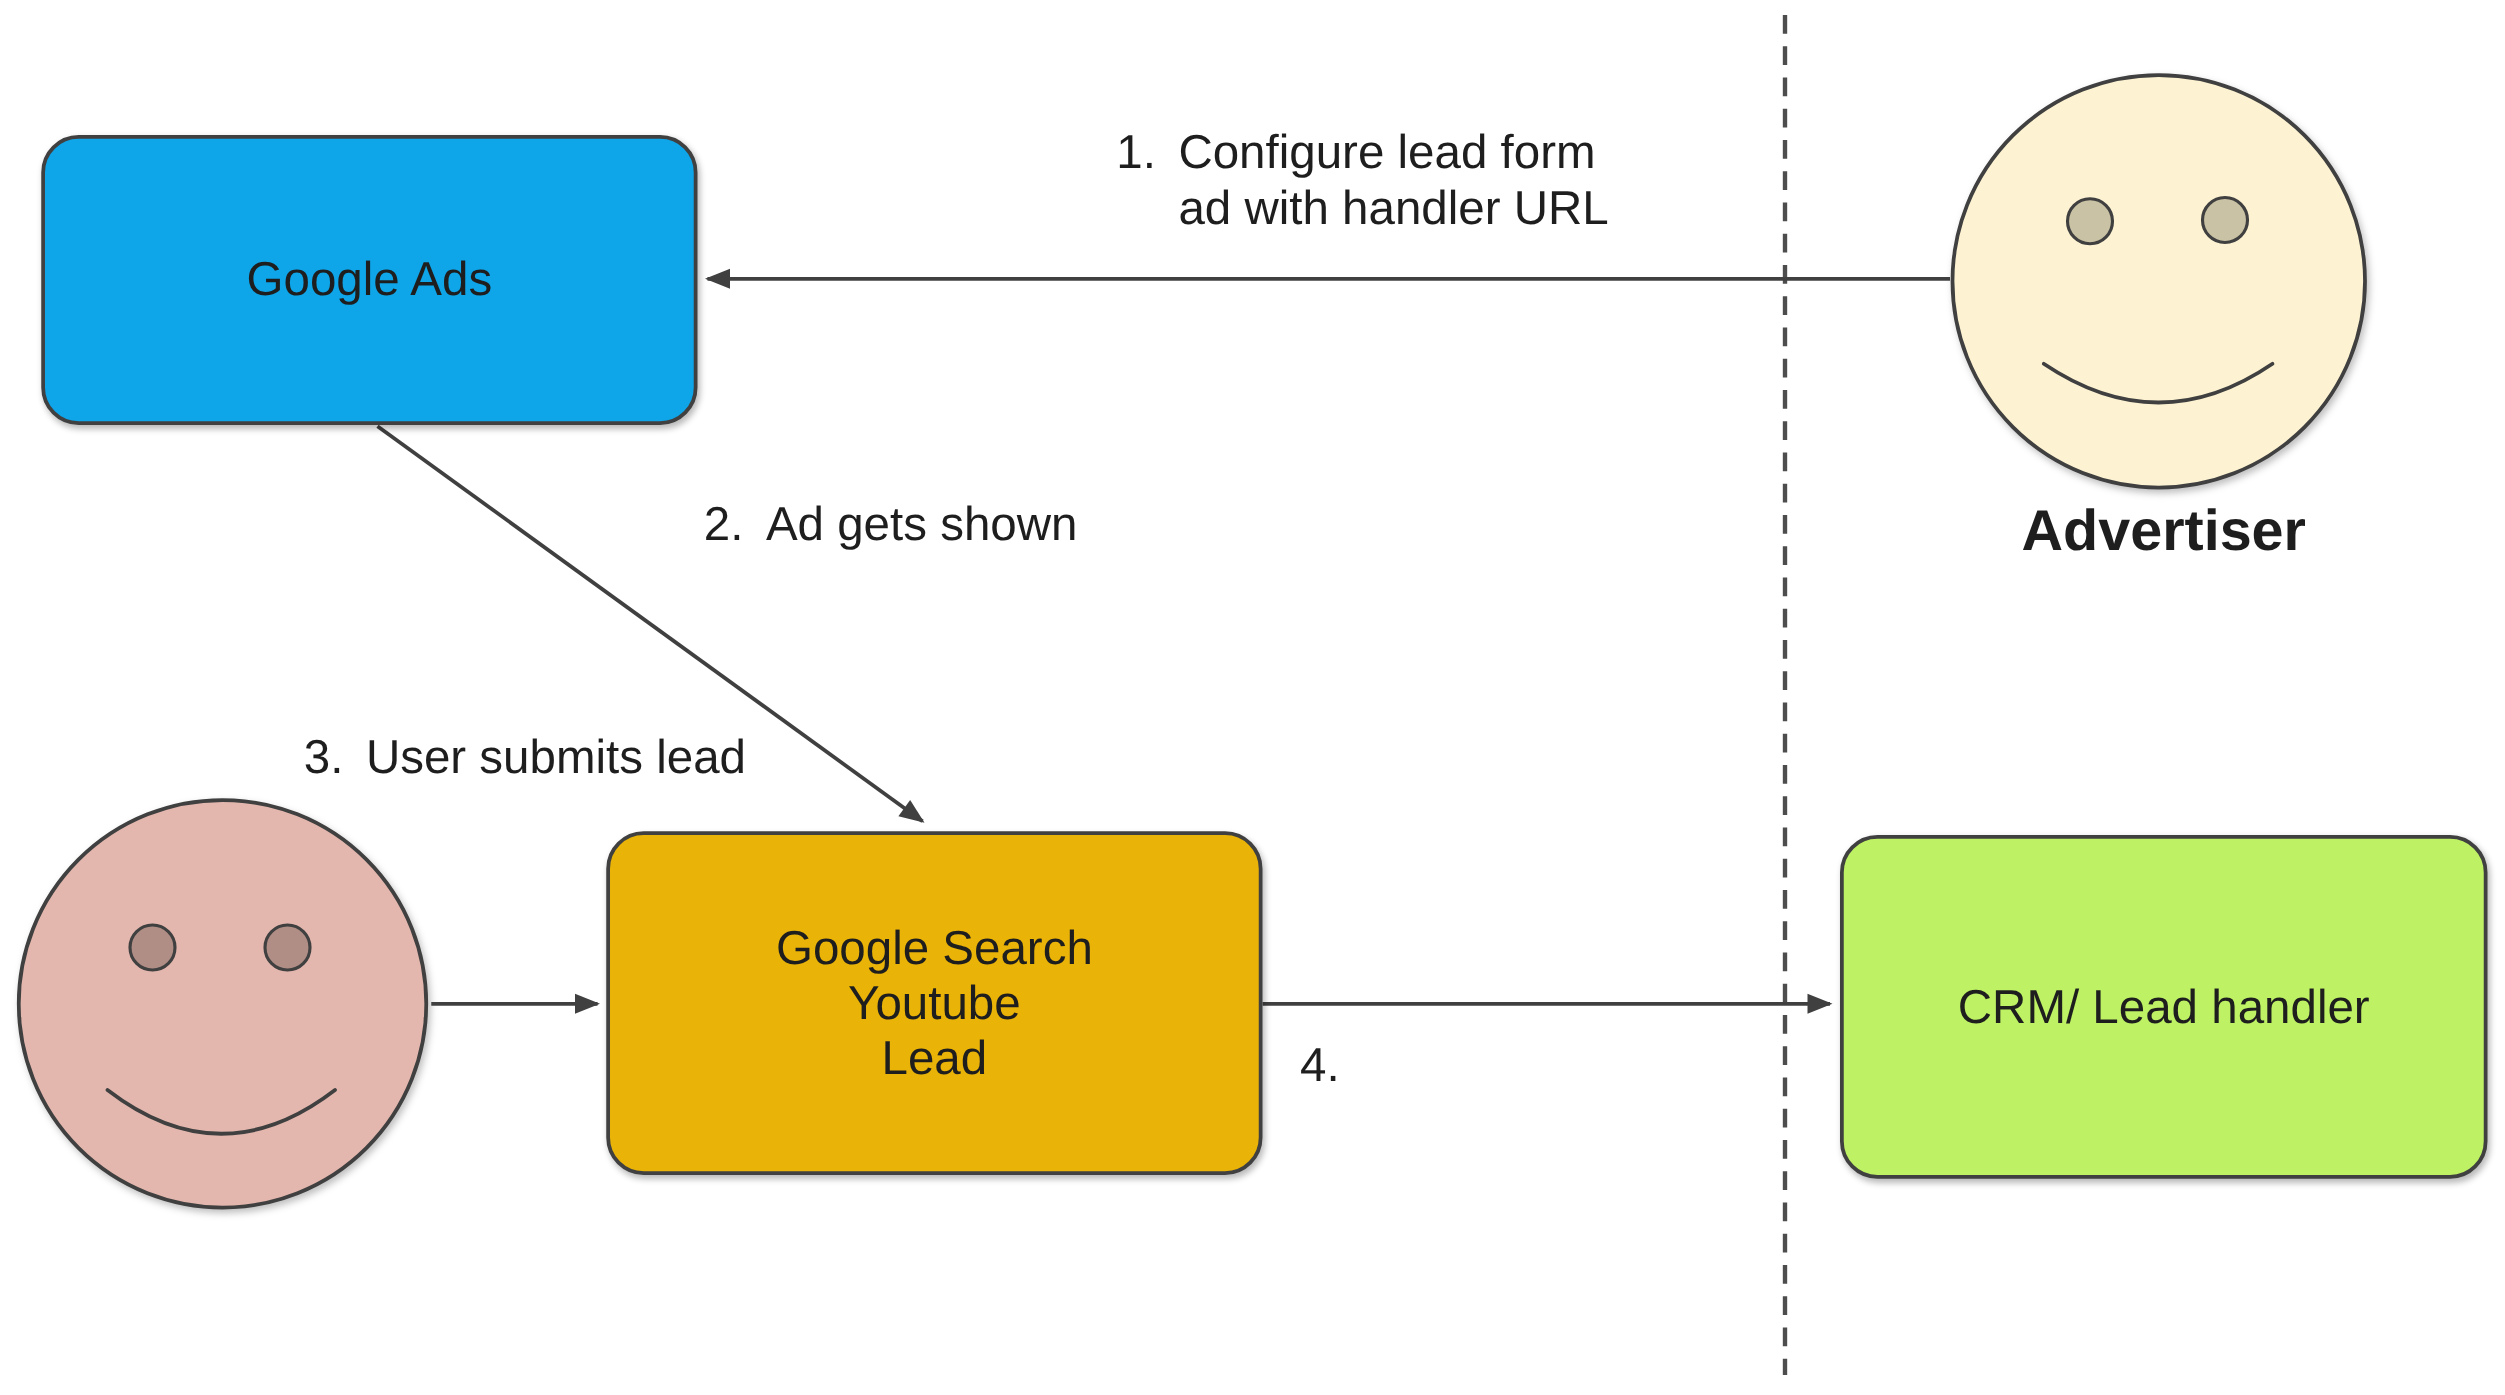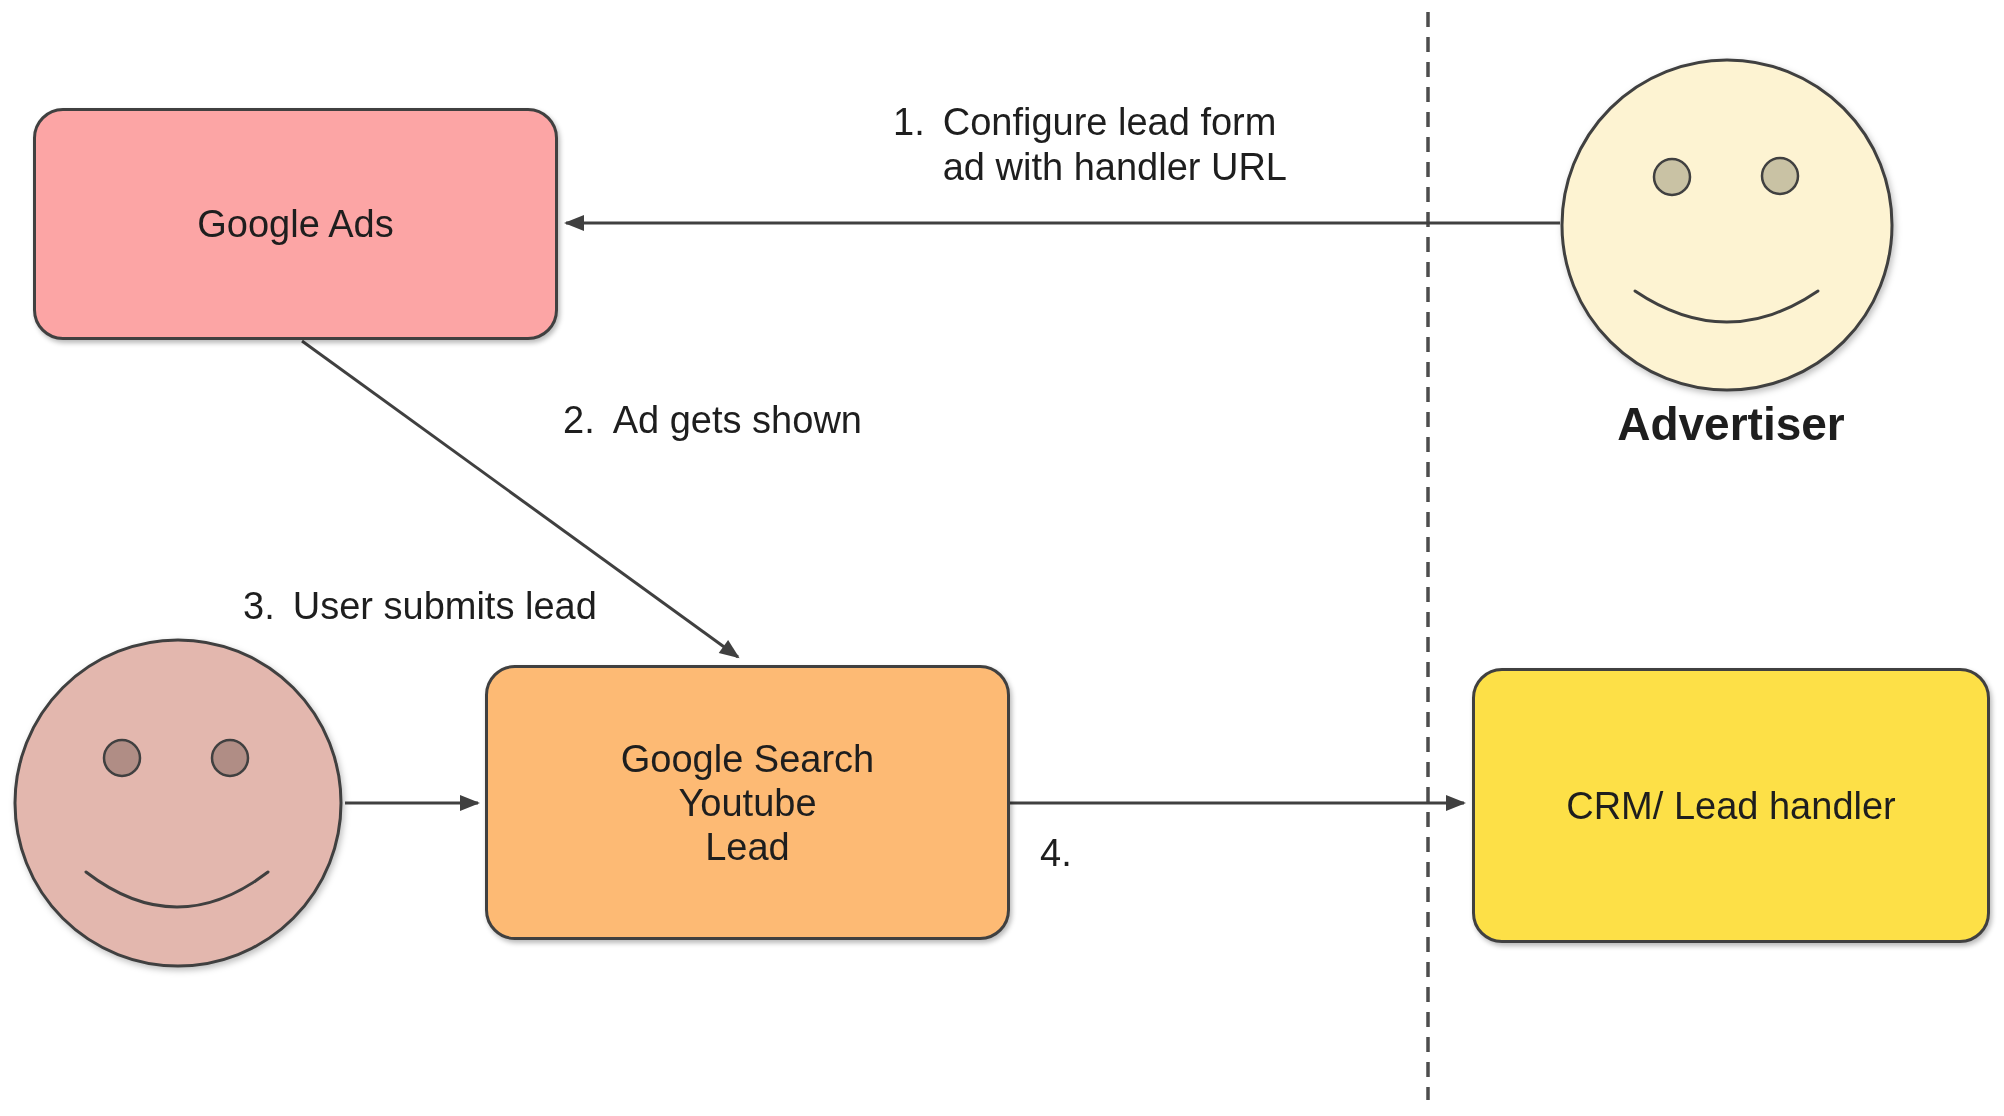--- a/index.html
+++ b/index.html
@@ -88,31 +88,31 @@
 
     <line x1="1560" y1="223" x2="566" y2="223" stroke-width="3" marker-end="url(#arrowhead)" stroke="#404040"></line>
 
     <line x1="302" y1="341" x2="738" y2="657" stroke-width="3" marker-end="url(#arrowhead)" stroke="#404040"></line>
 
     <line x1="345" y1="803" x2="478" y2="803" stroke-width="3" marker-end="url(#arrowhead)" stroke="#404040"></line>
 
     <line x1="1010" y1="803" x2="1464" y2="803" stroke-width="3" marker-end="url(#arrowhead)" stroke="#404040"></line>
   </svg>
 
-  <div class="node node-googleads" style="background-color: #fca5a5;">
+  <div class="node node-googleads" style="background-color: #0ea5e9;">
     <div>Google Ads</div>
   </div>
 
-  <div class="node node-surfaces" style="background-color: #fdba74;">
+  <div class="node node-surfaces" style="background-color: #eab308;">
     <div>Google Search</div>
     <div>Youtube</div>
     <div>Lead</div>
   </div>
 
-  <div class="node node-crm" style="background-color: #fde047;">
+  <div class="node node-crm" style="background-color: #bef264;">
     <div>CRM/ Lead handler</div>
   </div>
 
   <div class="step-label step-1">
     <span class="step-num">1.</span>
     <span class="step-text">Configure lead form ad with handler URL</span>
   </div>
 
   <div class="step-label step-2">
     <span class="step-num">2.</span>

